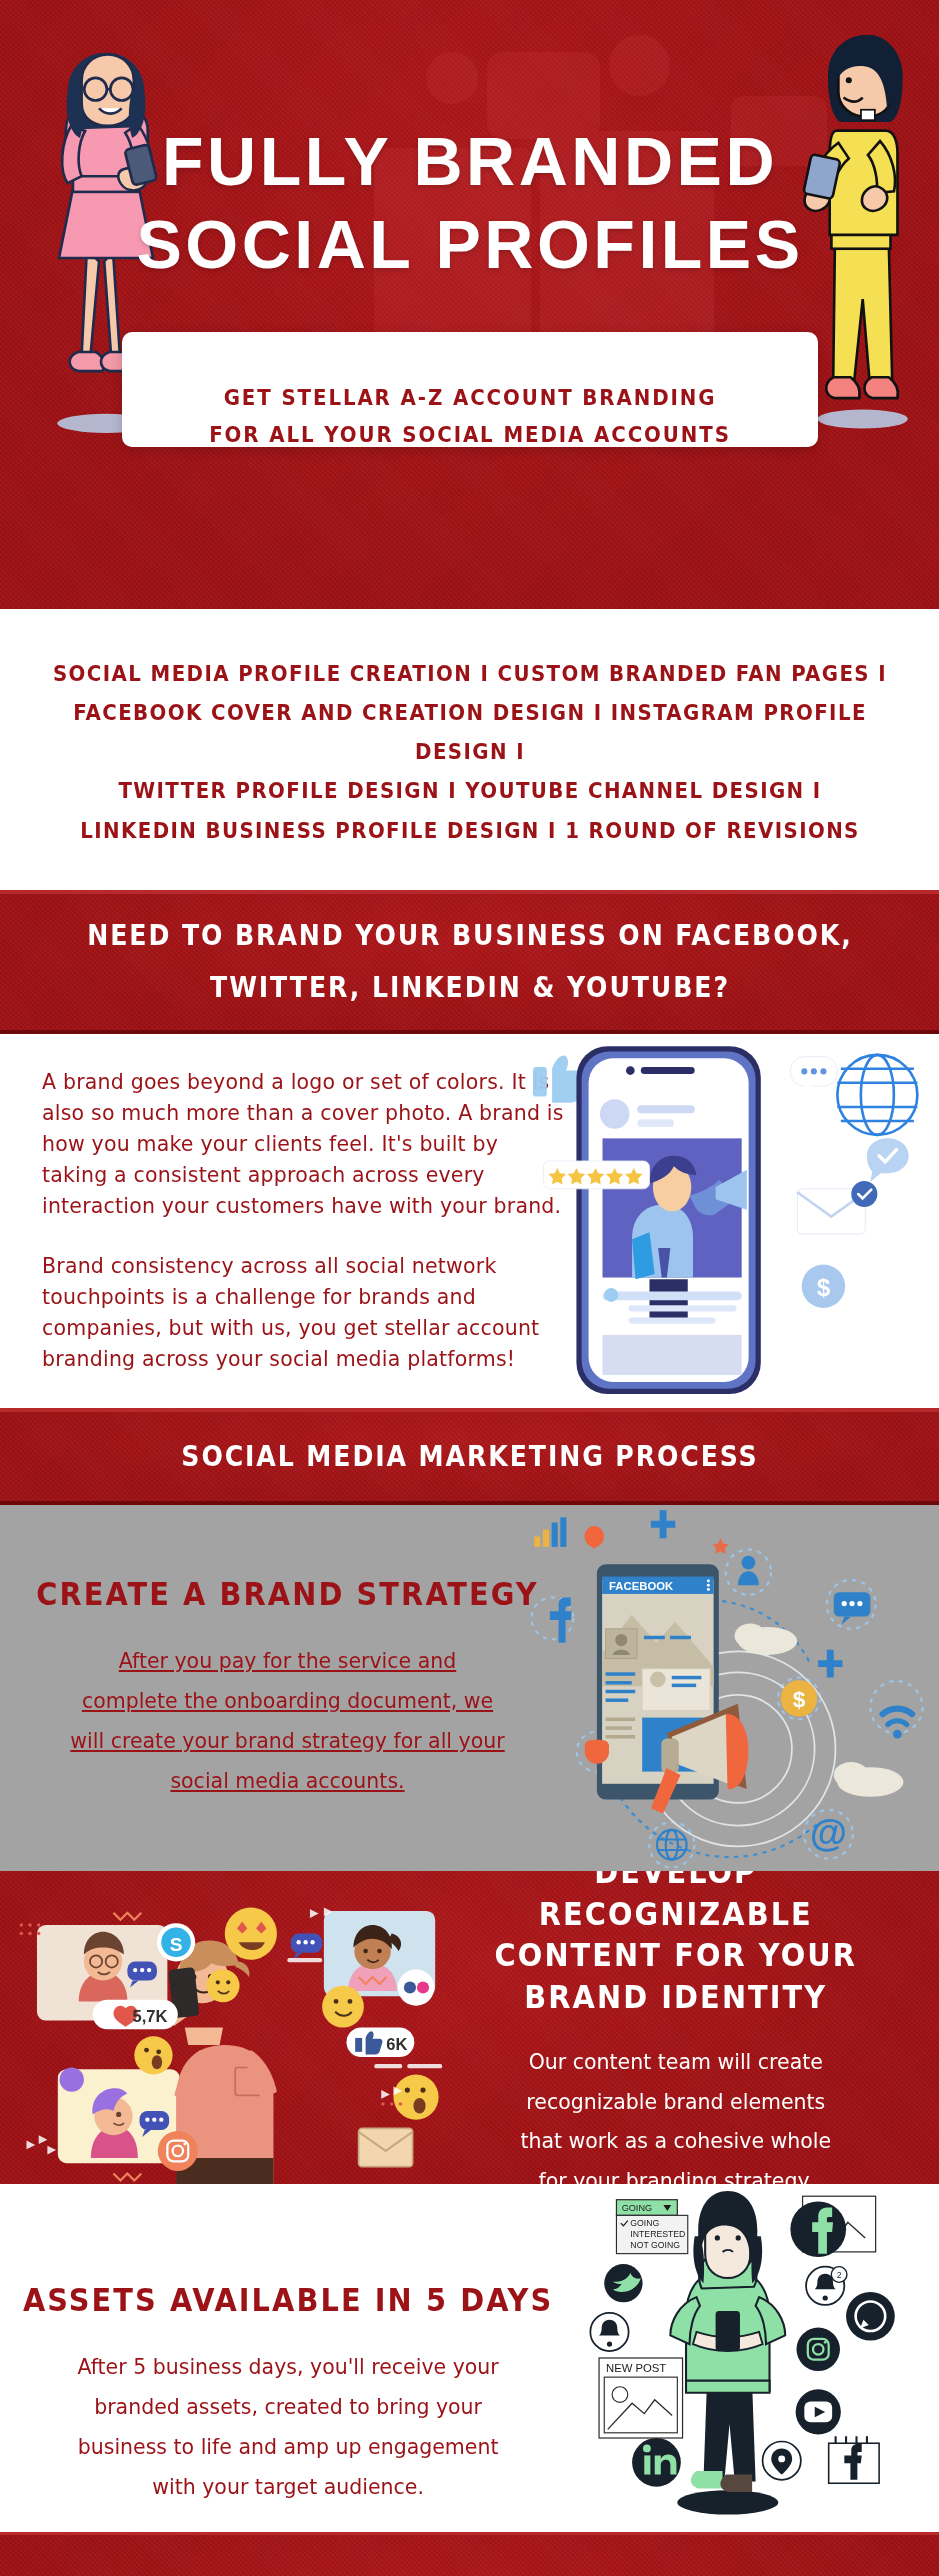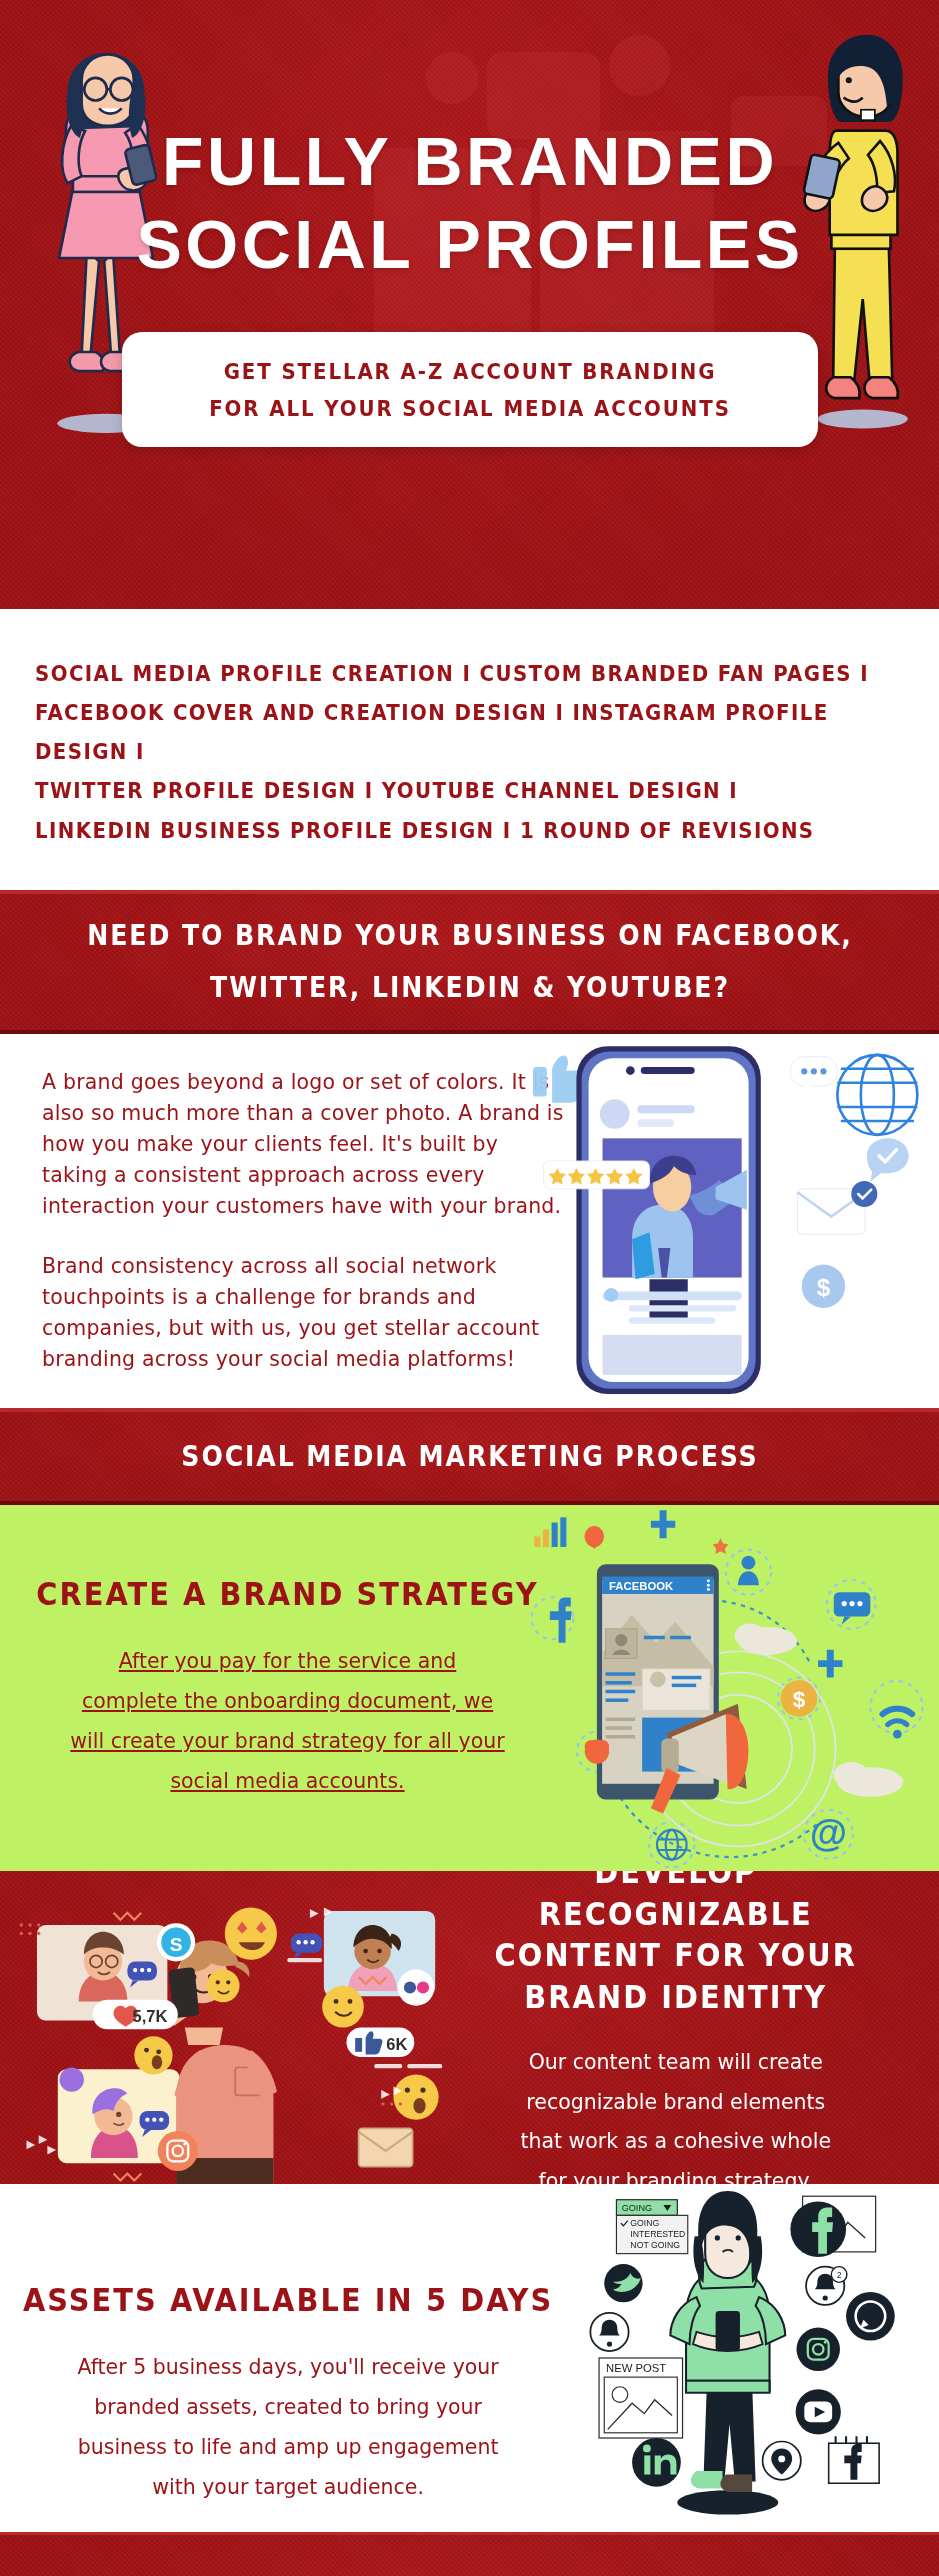--- a/index.html
+++ b/index.html
@@ -21,32 +21,32 @@
   .header{position:relative;width:940px;height:609px;overflow:hidden;}
   .header-ghost{position:absolute;inset:0;opacity:.16;}
   .gh{position:absolute;background:#d9474a;border-radius:8.7px;}
   .header-title{
     position:absolute;left:0;right:0;top:120px;text-align:center;
     color:#fff;font-size:68px;font-weight:700;letter-spacing:3.5px;line-height:1.22;
     text-shadow:0 1.7px 5.2px rgba(0,0,0,.18);z-index:6;
   }
   .subtitle-card{
     position:absolute;left:122px;top:332px;width:696px;height:115px;
-    background:#fff;border-radius:20px;z-index:7;
-    display:flex;flex-direction:column;align-items:center;justify-content:center;gap:12px;
+    background:#fff;border-radius:10px;z-index:7;
+    display:flex;flex-direction:column;align-items:center;justify-content:flex-end;gap:12px;
     box-shadow:0 2.6px 12.2px rgba(0,0,0,.18);
   }
   .subtitle-card div{
     color:#9b1217;font-size:22px;font-weight:700;letter-spacing:1.9px;
     font-family:"DejaVu Sans Condensed","Liberation Sans",sans-serif;
   }
 
   
   .services{
-    position:relative;width:940px;padding:45px 35px 40px;background:#fff;
+    position:relative;width:940px;padding:45px 35px 40px;background:#fff;text-align:center;
   }
   .services div{
     color:#9b1217;font-size:22px;font-weight:700;letter-spacing:1.4px;line-height:1.78;
     font-family:"DejaVu Sans Condensed","Liberation Sans",sans-serif;
   }
 
   
   .banner{
     position:relative;width:940px;display:flex;flex-direction:column;
     align-items:center;justify-content:center;gap:19px;
@@ -247,21 +247,21 @@
         <circle cx="350" cy="290" r="25" fill="#a8c8ee"></circle>
         <text x="350" y="301" text-anchor="middle" font-size="28" font-weight="700" fill="#fff" font-family="Liberation Sans, sans-serif">$</text>
       </g>
     </svg>
   </div>
 
   <div class="banner banner-p red-tex">
     <div>SOCIAL MEDIA MARKETING PROCESS</div>
   </div>
 
-  <div class="prow" style="height:366px;background:#bef264;">
+  <div class="prow" style="height:366px;background:#a3a3a3;">
     <div class="ptxt" style="left:31px;width:513px;text-align:center;align-items:center;">
       <div class="ph dark">CREATE A BRAND STRATEGY</div>
       <div class="pb dark" style="padding:0 38px;text-decoration:underline;">After you pay for the service and complete the onboarding document, we will create your brand strategy for all your social media accounts.</div>
     </div>
 
     <svg class="ill" style="left:522px;width:418px;" viewBox="0 0 480 420">
 
       <g fill="none" stroke="#9cc4e6" stroke-width="2.5" stroke-dasharray="5 6">
         <circle cx="260" cy="77" r="26"></circle>
           <circle cx="378" cy="114" r="28"></circle>

